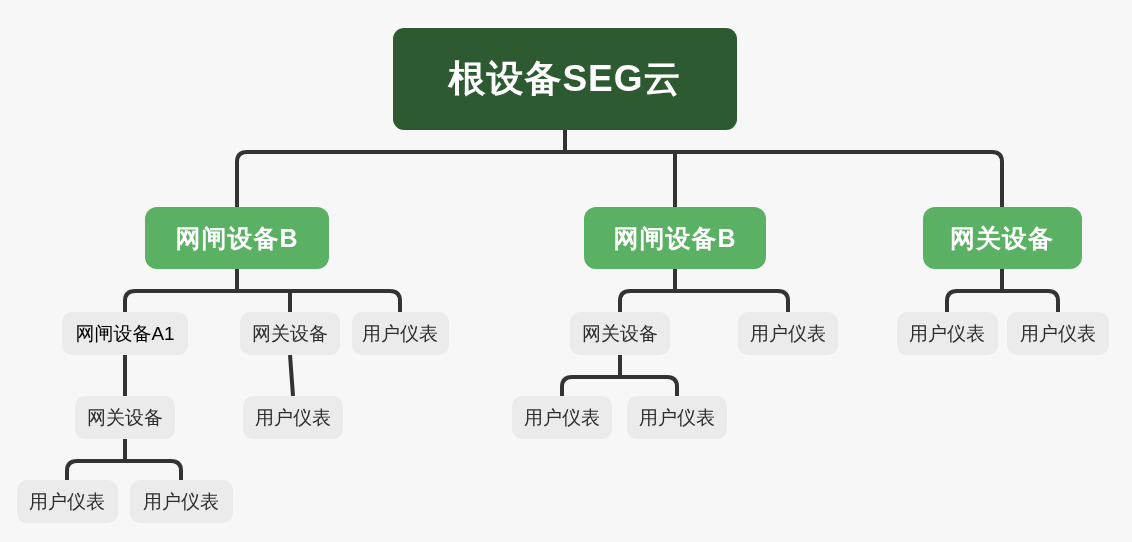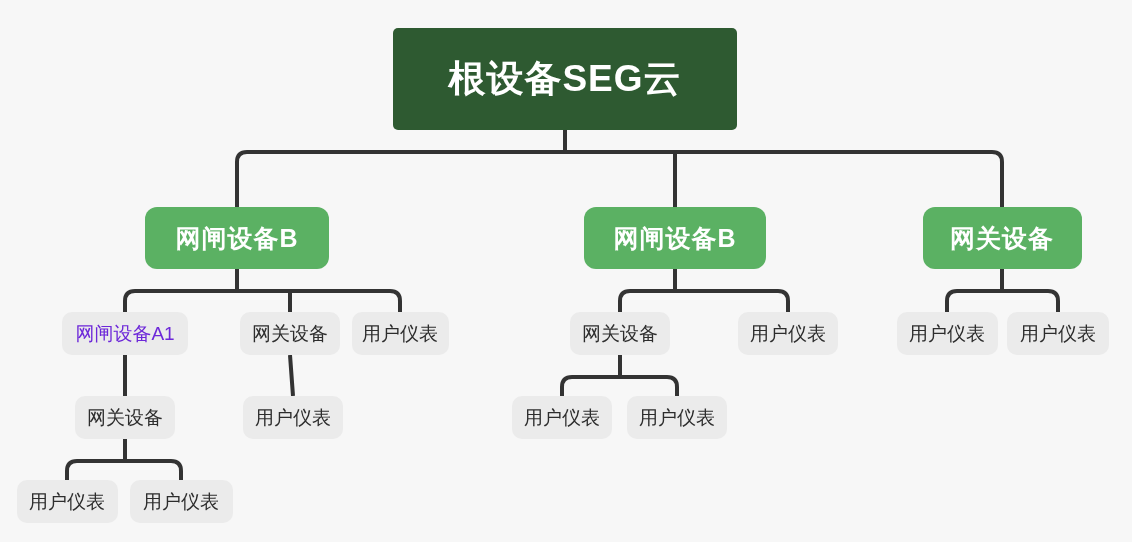--- a/index.html
+++ b/index.html
@@ -28,21 +28,21 @@
     justify-content: center;
     box-sizing: border-box;
     white-space: nowrap;
     z-index: 1;
     cursor: default;
   }
   .node.root {
     font-size: 37px;
     font-weight: 700;
     letter-spacing: 1px;
-    border-radius: 5px;
+    border-radius: 11px;
   }
   .node.branch {
     font-size: 25px;
     font-weight: 700;
     letter-spacing: 1px;
     border-radius: 12px;
   }
   .node.leaf {
     font-size: 19px;
     font-weight: 400;
@@ -54,21 +54,21 @@
 
 <div class="stage" style="background: rgb(247, 247, 247); width: 1132px; height: 542px;">
   <svg class="connector-layer" width="1132" height="542" viewBox="0 0 1132 542">
     <path fill="none" stroke-linecap="butt" stroke-linejoin="round" d="M565 130 L565 152 M237 207 L237 162 Q237 152 247 152 L992 152 Q1002 152 1002 162 L1002 207 M675 152 L675 207 M237 269 L237 291 M125 312 L125 301 Q125 291 135 291 L390 291 Q400 291 400 301 L400 312 M290 291 L290 312 M675 269 L675 291 M620 312 L620 301 Q620 291 630 291 L778 291 Q788 291 788 301 L788 312 M1002 269 L1002 291 M947 312 L947 301 Q947 291 957 291 L1048 291 Q1058 291 1058 301 L1058 312 M125 355 L125 396 M290 355 L293 396 M620 355 L620 377 M562 396 L562 387 Q562 377 572 377 L667 377 Q677 377 677 387 L677 396 M125 439 L125 461 M67 480 L67 471 Q67 461 77 461 L171 461 Q181 461 181 471 L181 480 " stroke="#333333" stroke-width="4"></path>
   </svg>
 
 <div class="node root" style="left: 393px; top: 28px; width: 344px; height: 102px; background: rgb(46, 90, 49); color: rgb(255, 255, 255);">根设备SEG云</div>
     <div class="node branch" style="left: 145px; top: 207px; width: 184px; height: 62px; background: rgb(91, 177, 99); color: rgb(255, 255, 255);">网闸设备B</div>
     <div class="node branch" style="left: 584px; top: 207px; width: 182px; height: 62px; background: rgb(91, 177, 99); color: rgb(255, 255, 255);">网闸设备B</div>
     <div class="node branch" style="left: 922.5px; top: 207px; width: 159px; height: 62px; background: rgb(91, 177, 99); color: rgb(255, 255, 255);">网关设备</div>
-    <div class="node leaf" style="left: 62px; top: 312px; width: 126px; height: 43px; background: rgb(235, 235, 235); color: #6d28d9;">网闸设备A1</div>
+    <div class="node leaf" style="left: 62px; top: 312px; width: 126px; height: 43px; background: rgb(235, 235, 235); color: #000000;">网闸设备A1</div>
     <div class="node leaf" style="left: 240px; top: 312px; width: 100px; height: 43px; background: rgb(235, 235, 235); color: rgb(45, 45, 45);">网关设备</div>
     <div class="node leaf" style="left: 351.5px; top: 312px; width: 97px; height: 43px; background: rgb(235, 235, 235); color: rgb(45, 45, 45);">用户仪表</div>
     <div class="node leaf" style="left: 570px; top: 312px; width: 100px; height: 43px; background: rgb(235, 235, 235); color: rgb(45, 45, 45);">网关设备</div>
     <div class="node leaf" style="left: 738px; top: 312px; width: 100px; height: 43px; background: rgb(235, 235, 235); color: rgb(45, 45, 45);">用户仪表</div>
     <div class="node leaf" style="left: 896.5px; top: 312px; width: 101px; height: 43px; background: rgb(235, 235, 235); color: rgb(45, 45, 45);">用户仪表</div>
     <div class="node leaf" style="left: 1007px; top: 312px; width: 102px; height: 43px; background: rgb(235, 235, 235); color: rgb(45, 45, 45);">用户仪表</div>
     <div class="node leaf" style="left: 75px; top: 396px; width: 100px; height: 43px; background: rgb(235, 235, 235); color: rgb(45, 45, 45);">网关设备</div>
     <div class="node leaf" style="left: 243px; top: 396px; width: 100px; height: 43px; background: rgb(235, 235, 235); color: rgb(45, 45, 45);">用户仪表</div>
     <div class="node leaf" style="left: 512px; top: 396px; width: 100px; height: 43px; background: rgb(235, 235, 235); color: rgb(45, 45, 45);">用户仪表</div>
     <div class="node leaf" style="left: 627px; top: 396px; width: 100px; height: 43px; background: rgb(235, 235, 235); color: rgb(45, 45, 45);">用户仪表</div>

